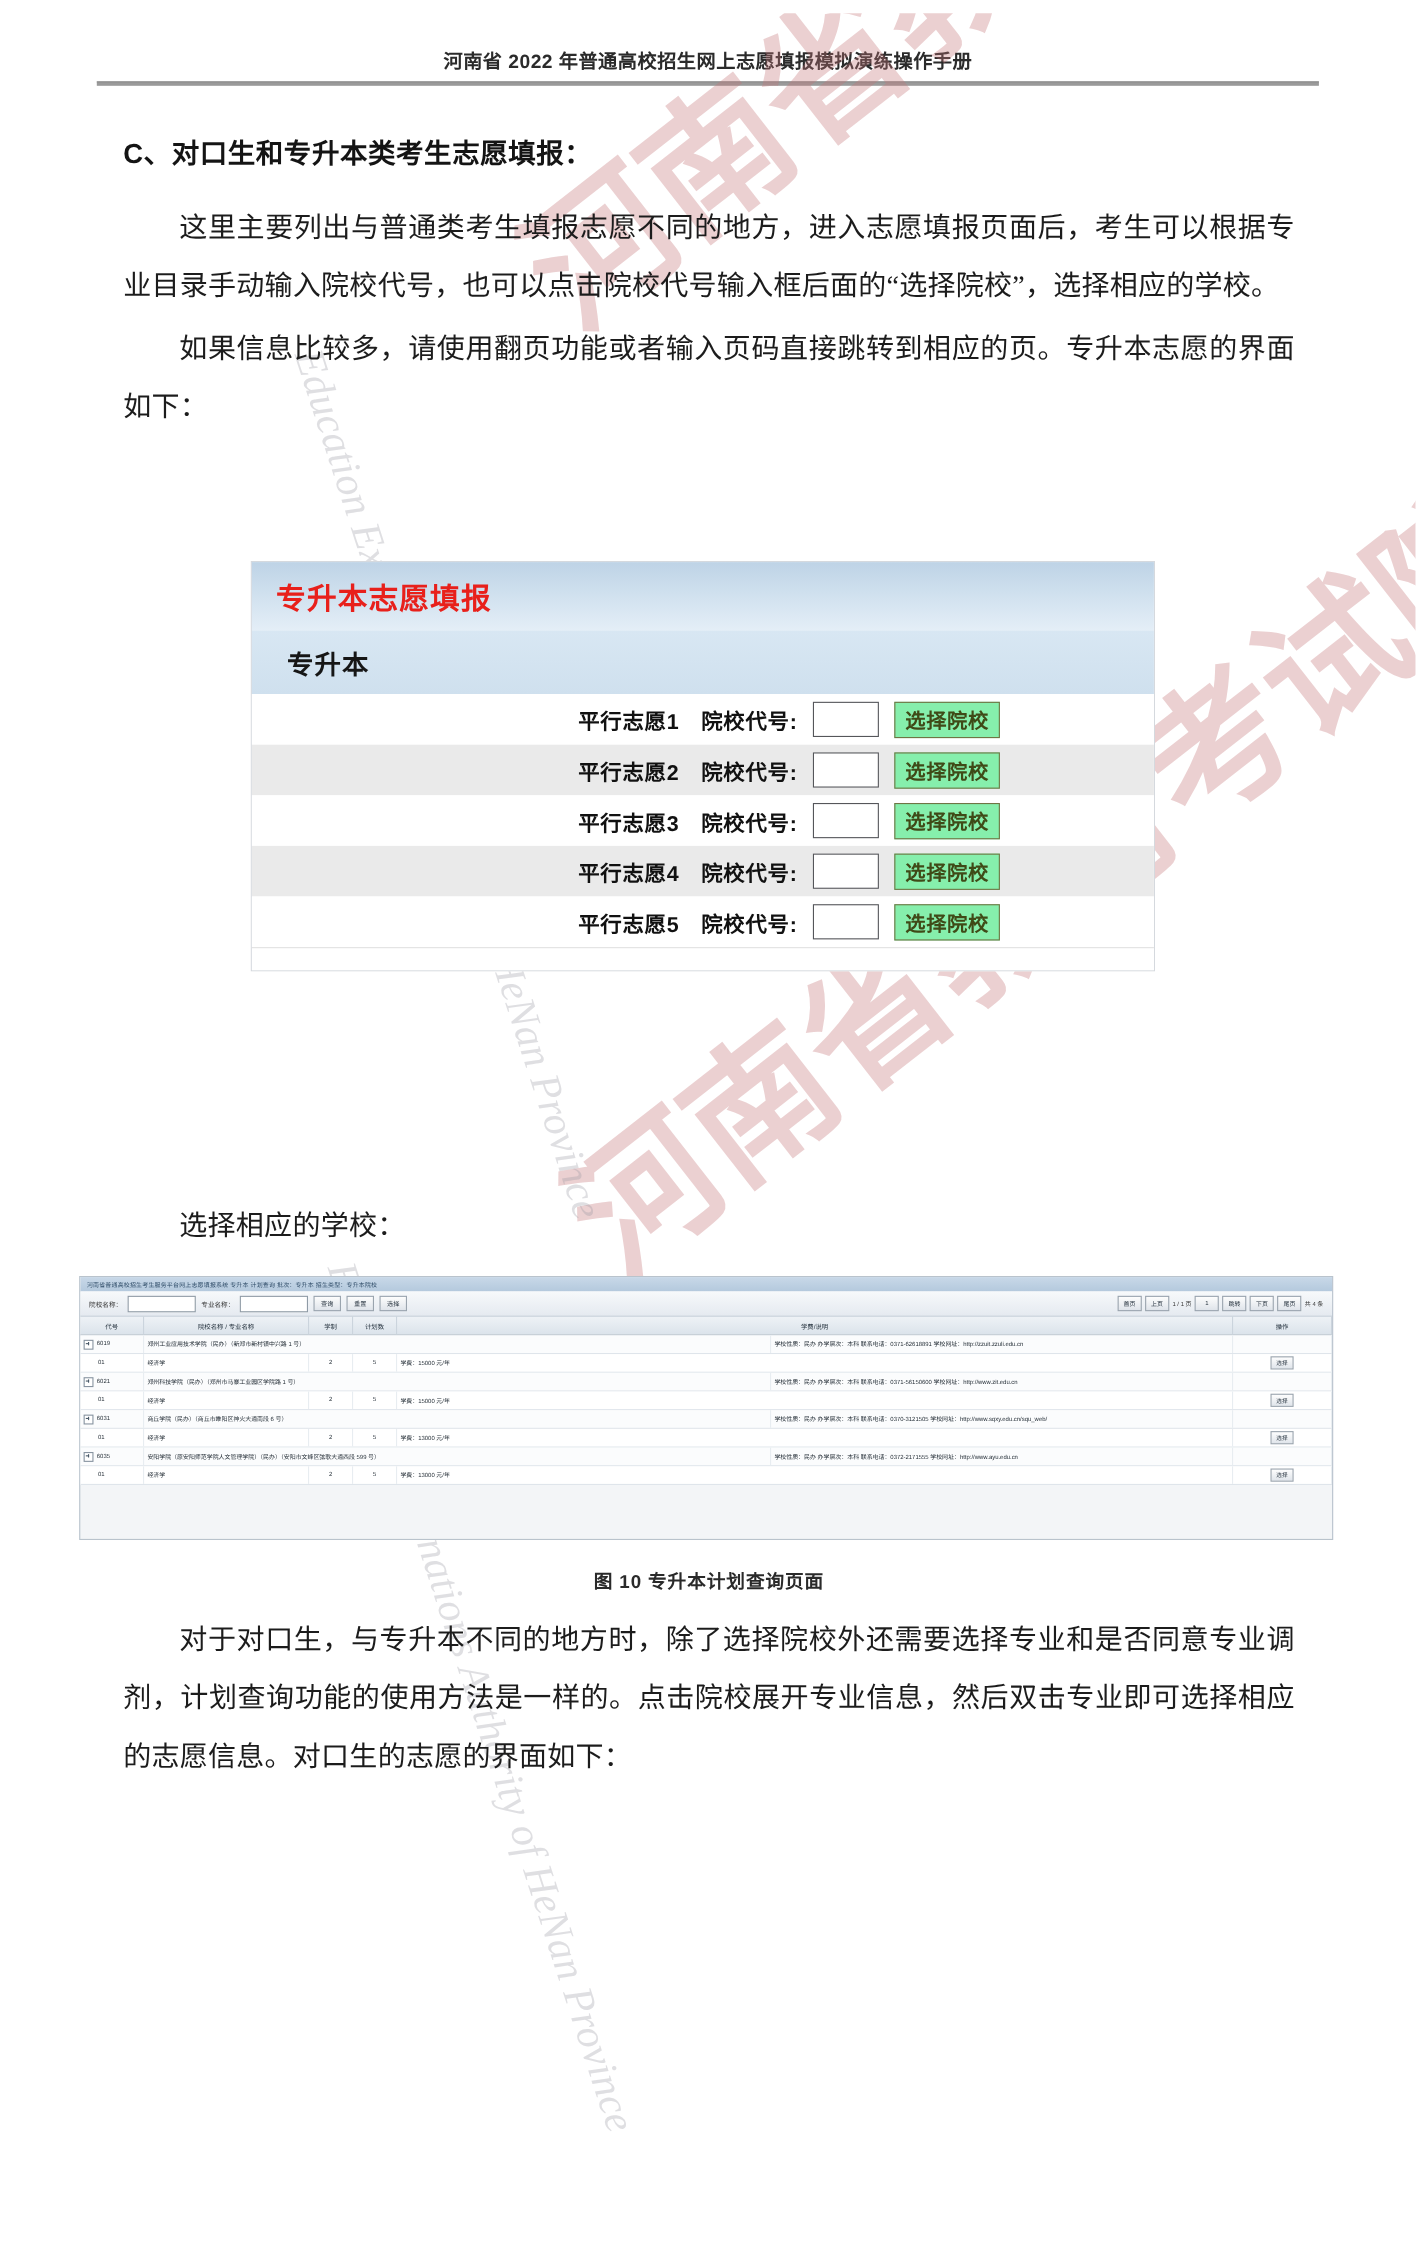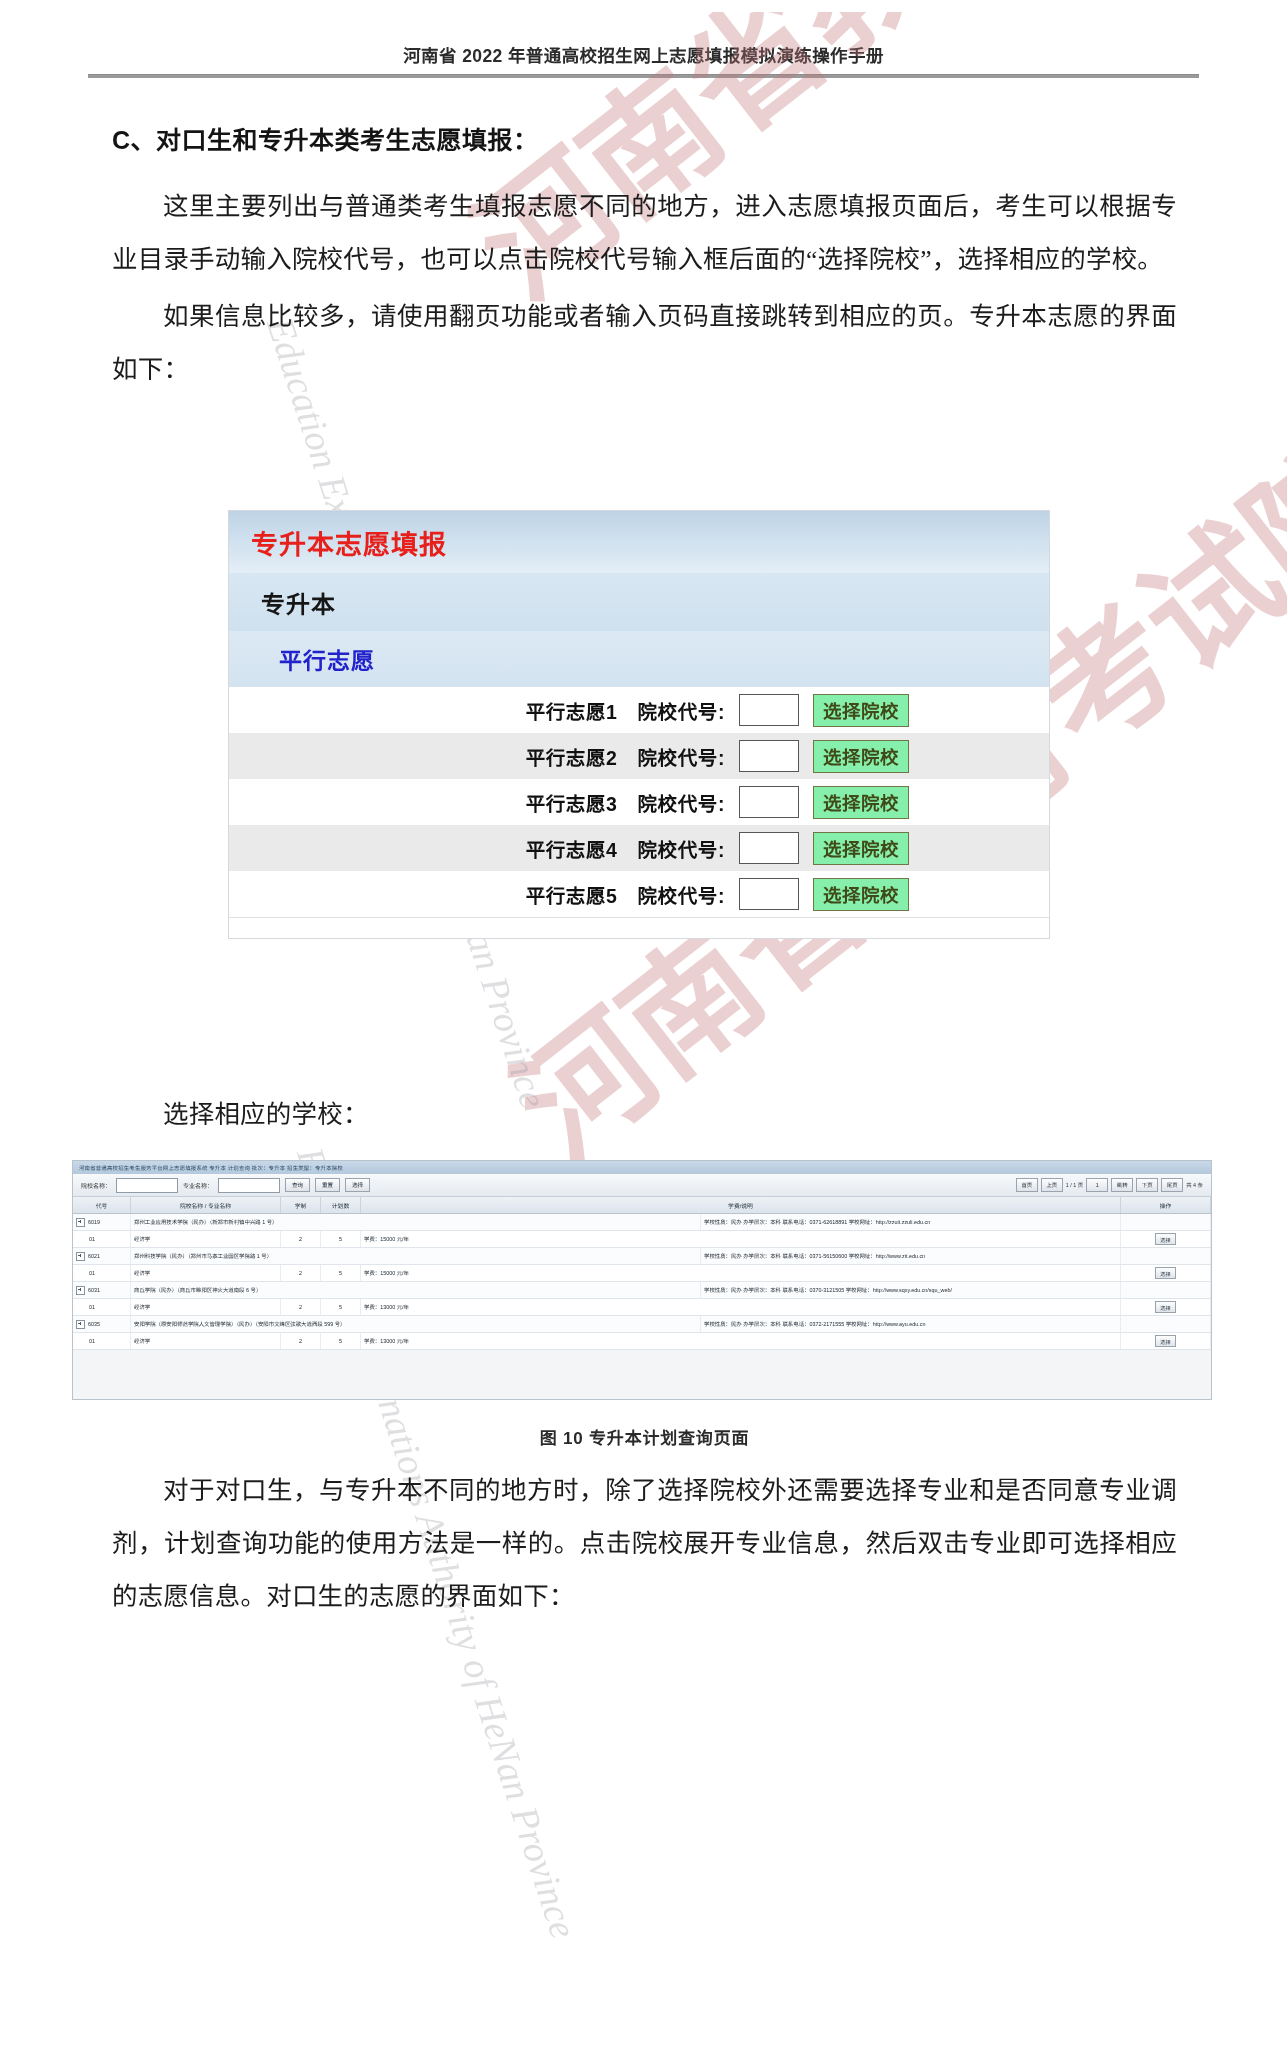--- a/index.html
+++ b/index.html
@@ -431,23 +431,20 @@
     <div class="fig9">
 
       <div class="fig9-title">
         <span>专升本志愿填报</span>
       </div>
 
       <div class="fig9-batch">
         <span>专升本</span>
       </div>
 
-      <div class="fig9-group">
-        <span>平行志愿</span>
-      </div>
 
       <div class="fig9-rows">
 
         <div class="vol-row odd">
           <span class="vol-label">平行志愿1</span>
           <span class="vol-field-label">院校代号:</span>
           <input class="code-input" type="text" value="" style="">
           <div class="pick-btn">选择院校</div>
         </div>
 

